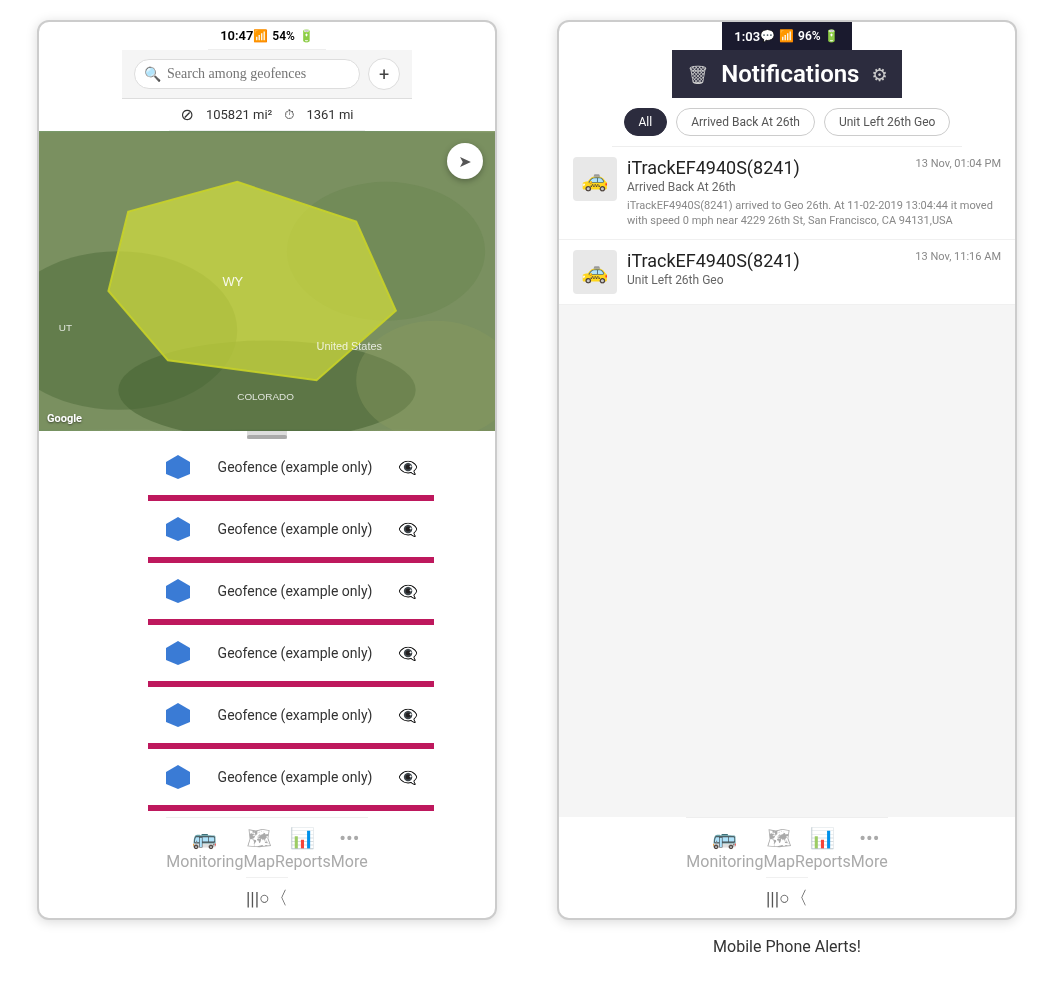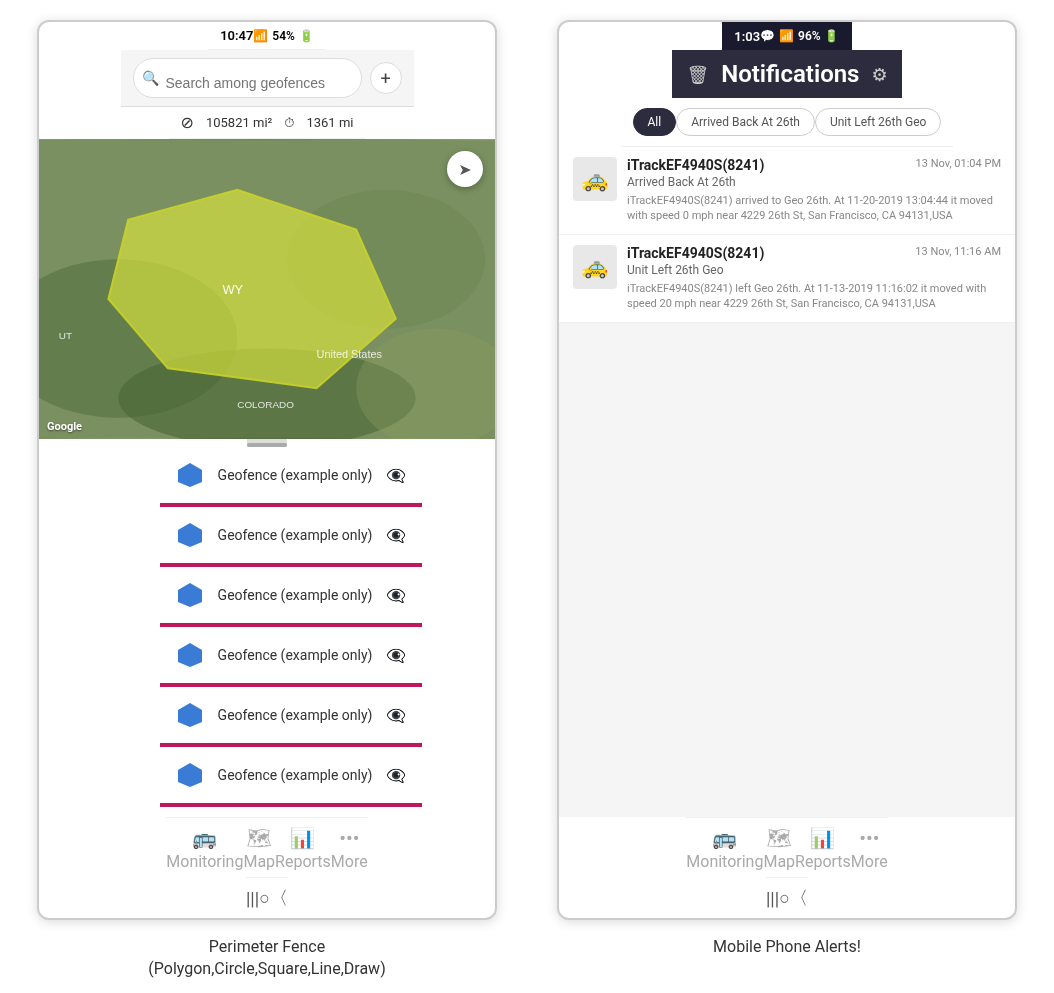--- a/index.html
+++ b/index.html
@@ -86,25 +86,26 @@
     .search-icon-wrap .search-icon {
       position: absolute;
       left: 10px;
       color: #999;
       font-size: 14px;
     }
     .search-input-field {
       width: 100%;
       border: 1px solid #ddd;
       border-radius: 20px;
-      padding: 16px 14px 6px 32px;
+      padding: 6px 14px 6px 32px;
       font-size: 14px;
       background: #fff;
       color: #3b82f6;
       outline: none;
+      font-family: Liberation Serif, serif;
     }
     .add-btn {
       width: 32px;
       height: 32px;
       background: #fff;
       border: 1px solid #ddd;
       border-radius: 50%;
       display: flex;
       align-items: center;
       justify-content: center;
@@ -188,22 +189,22 @@
     
     .geofence-list {
       flex: 1;
       overflow-y: auto;
       background: #fff;
     }
     .geofence-item {
       display: flex;
       align-items: center;
       padding: 14px 16px;
-      border-bottom: 4px solid #be185d;
-      gap: 14px;
+      border-bottom: 6px solid #be185d;
+      gap: 26px;
       margin-left: 48px;
     }
     .geo-icon {
       width: 28px;
       height: 28px;
       flex-shrink: 0;
     }
     .geo-name {
       flex: 1;
       font-size: 14px;
@@ -267,21 +268,21 @@
       font-size: 24px;
       font-weight: 600;
     }
     .notif-icon {
       font-size: 18px;
       color: #ccc;
     }
 
     .filter-bar {
       display: flex;
-      gap: 0;
+      gap: 9px;
       padding: 10px 12px;
       background: #fff;
       border-bottom: 1px solid #eee;
       overflow-x: auto;
     }
     .filter-chip {
       padding: 6px 14px;
       border-radius: 20px;
       font-size: 12px;
       cursor: pointer;
@@ -327,22 +328,22 @@
     .notif-content {
       flex: 1;
     }
     .notif-top-row {
       display: flex;
       justify-content: space-between;
       align-items: flex-start;
       margin-bottom: 2px;
     }
     .notif-device {
-      font-size: 14px;
-      font-weight: 700;
+      font-size: 18px;
+      font-weight: 400;
       color: #222;
     }
     .notif-time {
       font-size: 11px;
       color: #888;
     }
     .notif-subtitle {
       font-size: 12px;
       color: #666;
       margin-bottom: 4px;
@@ -503,21 +504,20 @@
         </div>
       </div>
 
       <div class="android-nav">
         <span>|||</span>
         <span>○</span>
         <span>〈</span>
       </div>
 
     </div>
-    <div class="caption">Perimeter Fence<br>(Polygon,Circle,Square,Line,Draw)</div>
   </div>
 
   <div class="phone-wrapper">
     <div class="phone">
 
       <div class="status-bar">
         <span>1:03</span>
         <div class="status-right">
           <span>💬</span>
           <span>📶</span>
@@ -543,35 +543,34 @@
         <div class="notif-item">
           <div class="notif-avatar">
             <span class="car-emoji">🚕</span>
           </div>
           <div class="notif-content">
             <div class="notif-top-row">
               <span class="notif-device">iTrackEF4940S(8241)</span>
               <span class="notif-time">13 Nov, 01:04 PM</span>
             </div>
             <div class="notif-subtitle">Arrived Back At 26th</div>
-            <div class="notif-body">iTrackEF4940S(8241) arrived to Geo 26th.   At 11-20-2019 13:04:44 it moved with speed 0 mph near 4229 26th St, San Francisco, CA 94131,USA</div>
+            <div class="notif-body">iTrackEF4940S(8241) arrived to Geo 26th.   At 11-02-2019 13:04:44 it moved with speed 0 mph near 4229 26th St, San Francisco, CA 94131,USA</div>
           </div>
         </div>
 
         <div class="notif-item">
           <div class="notif-avatar">
             <span class="car-emoji">🚕</span>
           </div>
           <div class="notif-content">
             <div class="notif-top-row">
               <span class="notif-device">iTrackEF4940S(8241)</span>
               <span class="notif-time">13 Nov, 11:16 AM</span>
             </div>
             <div class="notif-subtitle">Unit Left 26th Geo</div>
-            <div class="notif-body">iTrackEF4940S(8241) left Geo 26th.   At 11-13-2019 11:16:02 it moved with speed 20 mph near 4229 26th St, San Francisco, CA 94131,USA</div>
           </div>
         </div>
 
         <div class="notif-empty" style="height: 280px; background:#f5f5f5;"></div>
 
       </div>
 
       <div class="bottom-nav">
         <div class="nav-item">
           <span class="nav-icon">🚌</span>

